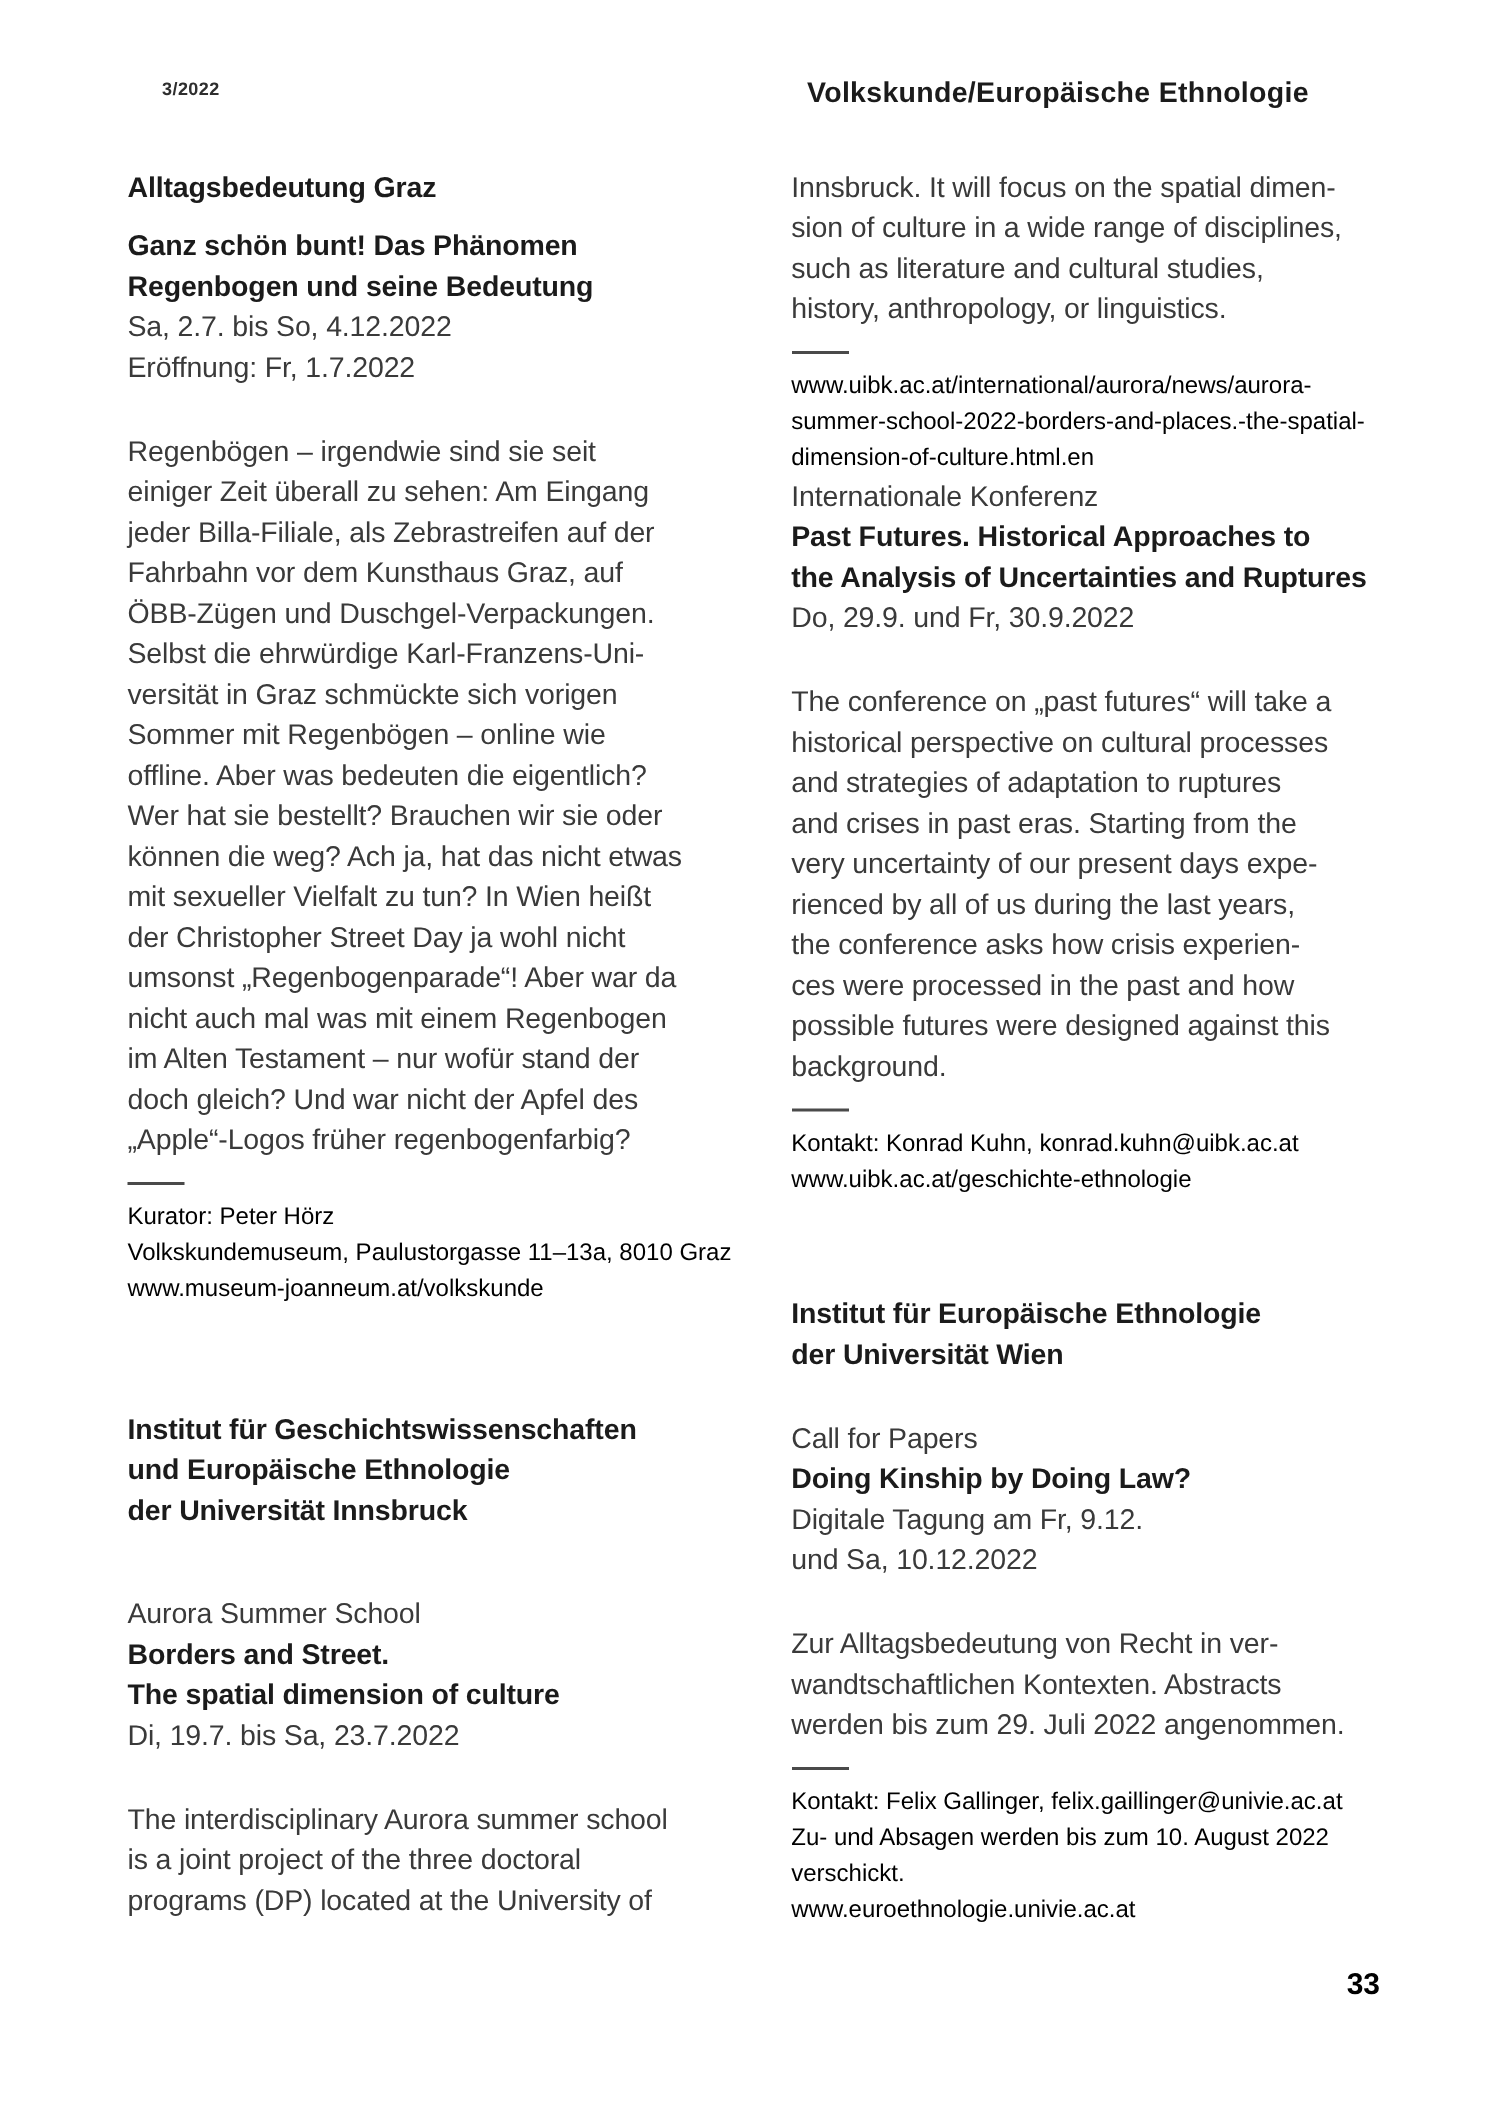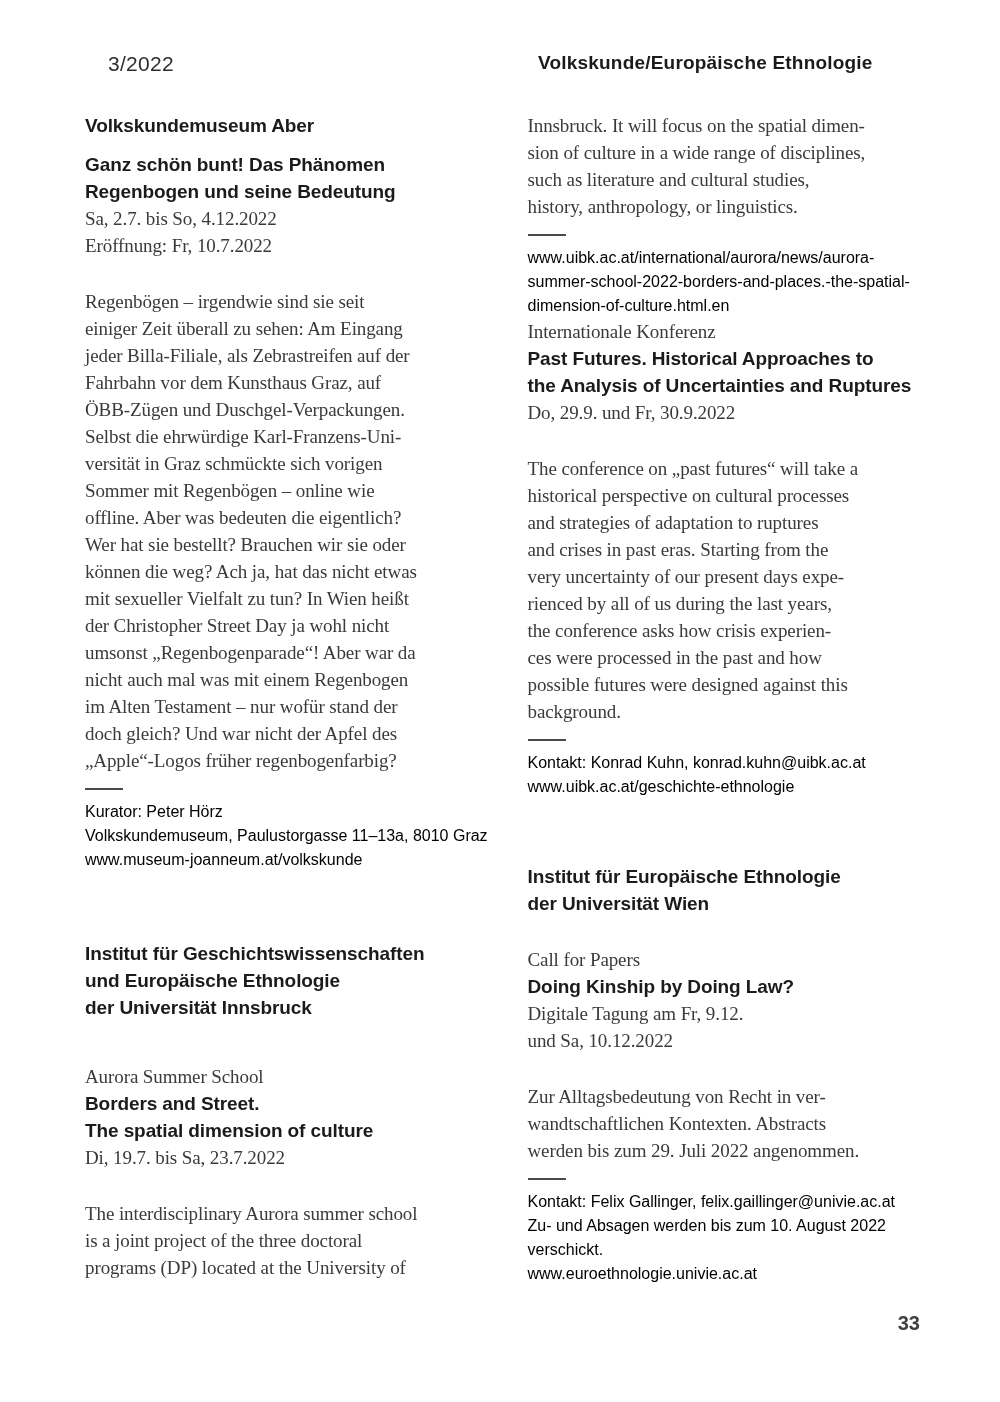--- a/index.html
+++ b/index.html
@@ -1,46 +1,46 @@
 <!DOCTYPE html>
 <html><head>
 <meta charset="utf-8">
 <style>
   html,body{margin:0;padding:0;background:#e8e8e8;}
   .page{
     position:relative;width:1000px;height:1402px;background:#ffffff;
     font-family:"Liberation Sans",sans-serif;color:#3a3a3a;overflow:hidden;
   }
   header{position:absolute;top:52px;left:0;width:100%;height:26px;}
-  .issue{position:absolute;left:108px;top:0;font-size:21px;letter-spacing:.3px;color:#2e2e2e;}
+  .issue{position:absolute;left:108px;top:0;font-size:12px;letter-spacing:.3px;color:#2e2e2e;font-weight:bold;}
   .section{position:absolute;left:538px;top:0;font-size:19px;font-weight:bold;letter-spacing:.2px;color:#1b1b1b;}
   main{position:absolute;top:112px;left:85px;right:55px;display:flex;gap:25px;}
   .col{flex:1;min-width:0;}
   .org,.title,.body{font-size:19px;line-height:27px;white-space:pre;letter-spacing:-0.1px;}
-  .body{color:#3a3a3a;font-family:Liberation Serif, serif;}
+  .body{color:#3a3a3a;}
   .org,.title{font-weight:bold;color:#1b1b1b;}
   .meta{font-size:16px;line-height:24px;white-space:pre;color:#000000;}
   .divider{width:38px;height:0;border-top:2px solid #4a4a4a;margin:14px 0 10px 0;}
-  .pagenum{position:absolute;top:1312px;right:80px;font-size:20px;font-weight:bold;color:#404040;}
+  .pagenum{position:absolute;top:1312px;right:80px;font-size:20px;font-weight:bold;color:#000000;}
 </style>
 </head>
 <body>
 
 <div class="page">
   <header>
     <span class="issue">3/2022</span>
     <span class="section">Volkskunde/Europäische Ethnologie</span>
   </header>
   <main>
     <div class="col">
-        <div class="org">Volkskundemuseum Aber</div>
+        <div class="org">Alltagsbedeutung Graz</div>
         <div class="title" style="margin-top: 12px;">Ganz schön bunt! Das Phänomen
 Regenbogen und seine Bedeutung</div>
         <div class="body">Sa, 2.7. bis So, 4.12.2022
-Eröffnung: Fr, 10.7.2022</div>
+Eröffnung: Fr, 1.7.2022</div>
         <div class="body" style="margin-top: 29px;">Regenbögen – irgendwie sind sie seit
 einiger Zeit überall zu sehen: Am Eingang
 jeder Billa-Filiale, als Zebrastreifen auf der
 Fahrbahn vor dem Kunsthaus Graz, auf
 ÖBB-Zügen und Duschgel-Verpackungen.
 Selbst die ehrwürdige Karl-Franzens-Uni-
 versität in Graz schmückte sich vorigen
 Sommer mit Regenbögen – online wie
 offline. Aber was bedeuten die eigentlich?
 Wer hat sie bestellt? Brauchen wir sie oder

